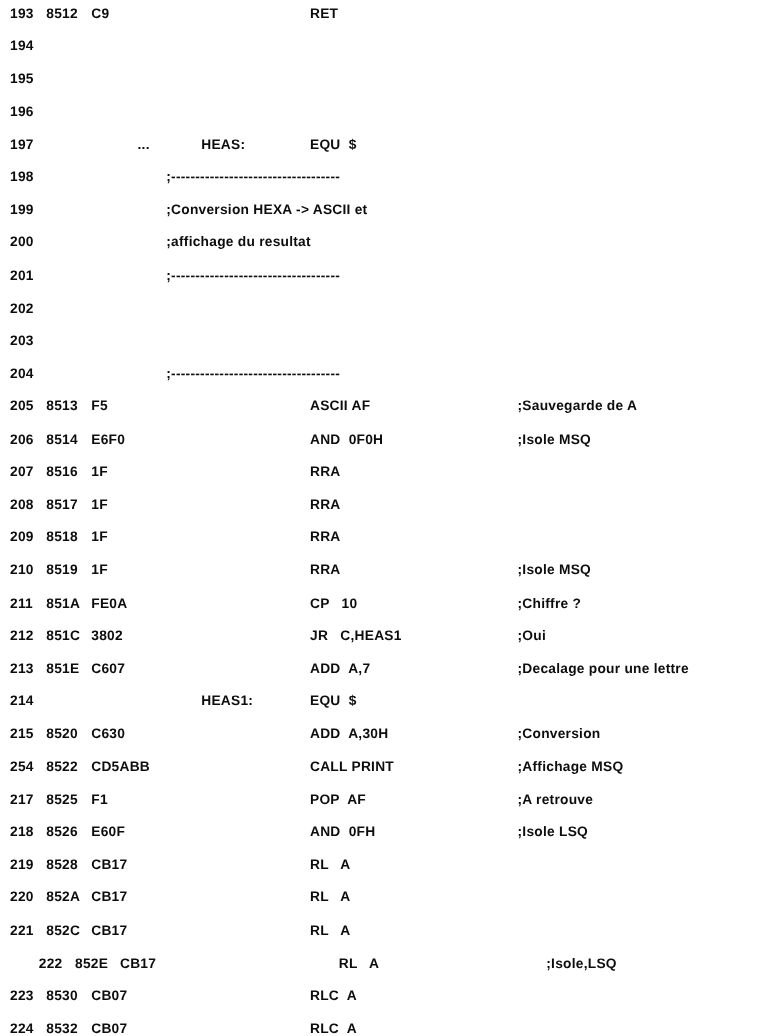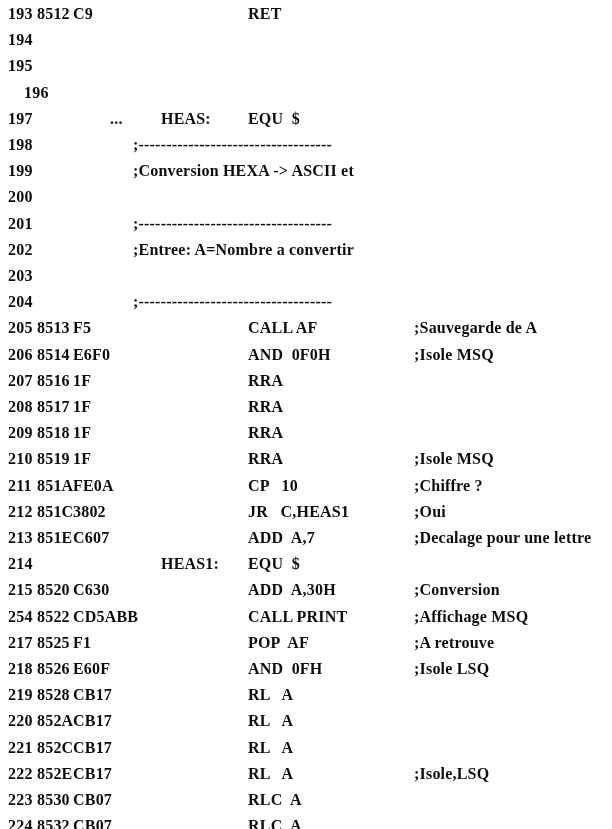--- a/index.html
+++ b/index.html
@@ -6,22 +6,22 @@
     margin: 0;
     padding: 0;
     background: #ffffff;
   }
   .page {
     position: relative;
     width: 612px;
     height: 829px;
     background: #ffffff;
     overflow: hidden;
-    font-family: Liberation Serif, serif;
-    font-size: 16px;
+    font-family: Liberation Sans, sans-serif;
+    font-size: 11px;
     font-weight: bold;
     color: #0d0d0d;
     letter-spacing: 0.2px;
   }
   .row {
     position: absolute;
     left: 0;
     right: 0;
     height: 22px;
     white-space: pre;
@@ -68,21 +68,21 @@
       <div class="row" style="top: 57.4px;">
     <span class="c num">195</span>
     
     
     
     
     
     
     
   </div>
-      <div class="row" style="top: 83.6px; margin-left: 16px;">
+      <div class="row" style="top: 83.6px;">
     <span class="c num">196</span>
     
     
     
     
     
     
     
   </div>
       <div class="row" style="top: 109.8px;">
@@ -116,40 +116,40 @@
     <span class="c cblock">;Conversion HEXA -&gt; ASCII et</span>
   </div>
       <div class="row" style="top: 188.4px;">
     <span class="c num">200</span>
     
     
     
     
     
     
+    <span class="c cblock">;affichage du resultat</span>
   </div>
       <div class="row" style="top: 214.6px; padding-left: 20px;">
     <span class="c num">201</span>
     
     
     
     
     
     
     <span class="c cblock">;-----------------------------------</span>
   </div>
       <div class="row" style="top: 240.8px;">
     <span class="c num">202</span>
     
     
     
     
     
     
-    <span class="c cblock">;Entree: A=Nombre a convertir</span>
   </div>
       <div class="row" style="top: 267px;">
     <span class="c num">203</span>
     
     
     
     
     
     
   </div>
@@ -162,21 +162,21 @@
     
     
     <span class="c cblock">;-----------------------------------</span>
   </div>
       <div class="row" style="top: 319.4px;">
     <span class="c num">205</span>
     <span class="c addr">8513</span>
     <span class="c bytes">F5</span>
     
     
-    <span class="c code">CALL AF</span>
+    <span class="c code">ASCII AF</span>
     <span class="c comment">;Sauvegarde de A</span>
     
   </div>
       <div class="row" style="top: 345.6px;">
     <span class="c num">206</span>
     <span class="c addr">8514</span>
     <span class="c bytes">E6F0</span>
     
     
     <span class="c code">AND  0F0H</span>
@@ -326,21 +326,21 @@
       <div class="row" style="top: 738.6px;">
     <span class="c num">221</span>
     <span class="c addr">852C</span>
     <span class="c bytes">CB17</span>
     
     
     <span class="c code">RL   A</span>
     
     
   </div>
-      <div class="row" style="top: 764.8px;">
+      <div class="row" style="top: 764.8px; margin-left: 23px;">
     <span class="c num">222</span>
     <span class="c addr">852E</span>
     <span class="c bytes">CB17</span>
     
     
     <span class="c code">RL   A</span>
     <span class="c comment">;Isole,LSQ</span>
     
   </div>
       <div class="row" style="top: 791px;">

